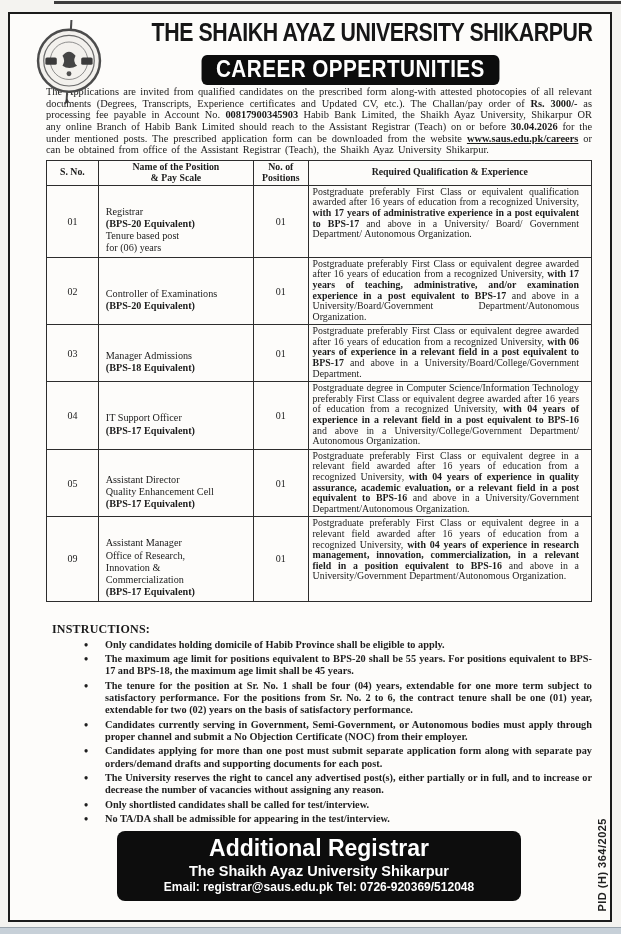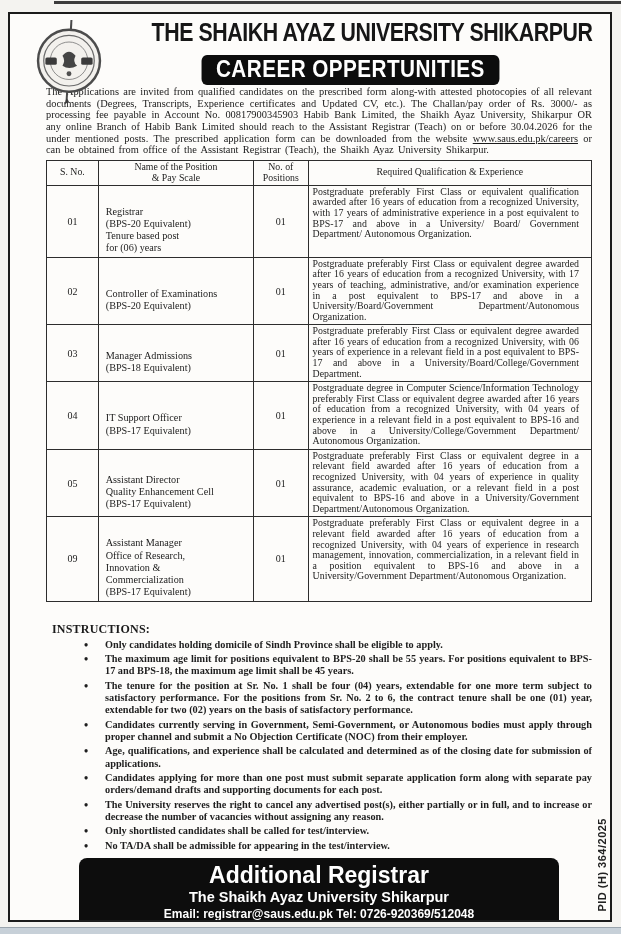--- a/index.html
+++ b/index.html
@@ -41,28 +41,28 @@
     font-weight:700; font-size:23px; line-height:1.15;
     padding:1px 16px 3px; border-radius:6px; letter-spacing:.5px;
     transform:scaleX(.9); transform-origin:center top; white-space:nowrap;
   }
 
   
   .intro {
     margin:4px 0 0; font-size:10.4px; line-height:1.12; text-align:justify;
     word-spacing:1.6px; color:#1a1a1a;
   }
-  .b { font-weight:400; }
+  .b { font-weight:700; }
   .u { text-decoration:underline; }
 
   
   table.positions { width:100%; border-collapse:collapse; margin-top:4px; table-layout:fixed; }
   .positions th, .positions td { border:1.5px solid #2d2d2d; vertical-align:middle; }
   .positions th {
-    font-size:9.8px; line-height:1.12; font-weight:400; text-align:center;
+    font-size:9.8px; line-height:1.12; font-weight:700; text-align:center;
     padding:1px 2px; white-space:pre-line;
   }
   col.w-sno { width:9.5%; } col.w-name { width:28.5%; } col.w-count { width:10%; } col.w-qual { width:52%; }
   td.c-sno, td.c-count { text-align:center; font-size:10px;margin-top:29px; }
   td.c-name { font-size:10.2px; line-height:1.2; padding:20px 2px 2px 7px; }
   td.c-qual {
     font-size:9.9px; line-height:1.07; text-align:justify;
     padding:1px 12px 2px 4px; vertical-align:top; word-spacing:.3px;
   }
 
@@ -71,21 +71,21 @@
   .ins-title { font-size:12px; font-weight:700; letter-spacing:.2px; margin-left:6px; }
   .instructions ul { list-style:none; margin-top:2px; }
   .instructions li {
     position:relative; padding-left:59px; margin:2px 0;
     font-size:10.3px; line-height:1.2; font-weight:700; text-align:justify; color:#1e1e1e;
   }
   .instructions li::before { content:"\2022"; position:absolute; left:38px; top:-1px; font-size:12px; }
 
   
   .footer-box {
-    width:480px; margin:6px auto 0; border-radius:8px; color:#fff;
+    width:404px; margin:6px auto 0; border-radius:8px; color:#fff;
     text-align:center; padding:4px 10px 7px;
     font-family:"Liberation Sans", sans-serif;
   }
   .f1 { font-size:23px; font-weight:700; line-height:1.15; }
   .f2 { font-size:14.5px; font-weight:700; line-height:1.25; }
   .f3 { font-size:12px; font-weight:700; line-height:1.2; white-space:nowrap; }
 </style>
 </head>
 <body>
 
@@ -197,25 +197,24 @@
             </td>
             <td class="c-count">01</td>
             <td class="c-qual"><span>Postgraduate preferably First Class or equivalent degree in a relevant field awarded after 16 years of education from a recognized University, </span><span class="b">with 04 years of experience in research management, innovation, commercialization, in a relevant field in a position equivalent to BPS-16</span><span> and above in a University/Government Department/Autonomous Organization.</span></td>
           </tr>
         </tbody>
     </table>
 
     <div class="instructions">
       <div class="ins-title">INSTRUCTIONS:</div>
       <ul>
-          <li>Only candidates holding domicile of Sindh Province shall be eligible to apply.</li>
+          <li>Only candidates holding domicile of Habib Province shall be eligible to apply.</li>
           <li>The maximum age limit for positions equivalent to BPS-20 shall be 55 years. For positions equivalent to BPS-17 and BPS-18, the maximum age limit shall be 45 years.</li>
           <li>The tenure for the position at Sr. No. 1 shall be four (04) years, extendable for one more term subject to satisfactory performance. For the positions from Sr. No. 2 to 6, the contract tenure shall be one (01) year, extendable for two (02) years on the basis of satisfactory performance.</li>
           <li>Candidates currently serving in Government, Semi-Government, or Autonomous bodies must apply through proper channel and submit a No Objection Certificate (NOC) from their employer.</li>
-          <li>Age, qualifications, and experience shall be calculated and determined as of the closing date for submission of applications.</li>
           <li>Candidates applying for more than one post must submit separate application form along with separate pay orders/demand drafts and supporting documents for each post.</li>
           <li>The University reserves the right to cancel any advertised post(s), either partially or in full, and to increase or decrease the number of vacancies without assigning any reason.</li>
           <li>Only shortlisted candidates shall be called for test/interview.</li>
           <li>No TA/DA shall be admissible for appearing in the test/interview.</li>
         </ul>
     </div>
 
     <div class="footer-box" style="background: rgb(13, 13, 13);">
       <div class="f1">Additional Registrar</div>
       <div class="f2">The Shaikh Ayaz University Shikarpur</div>

